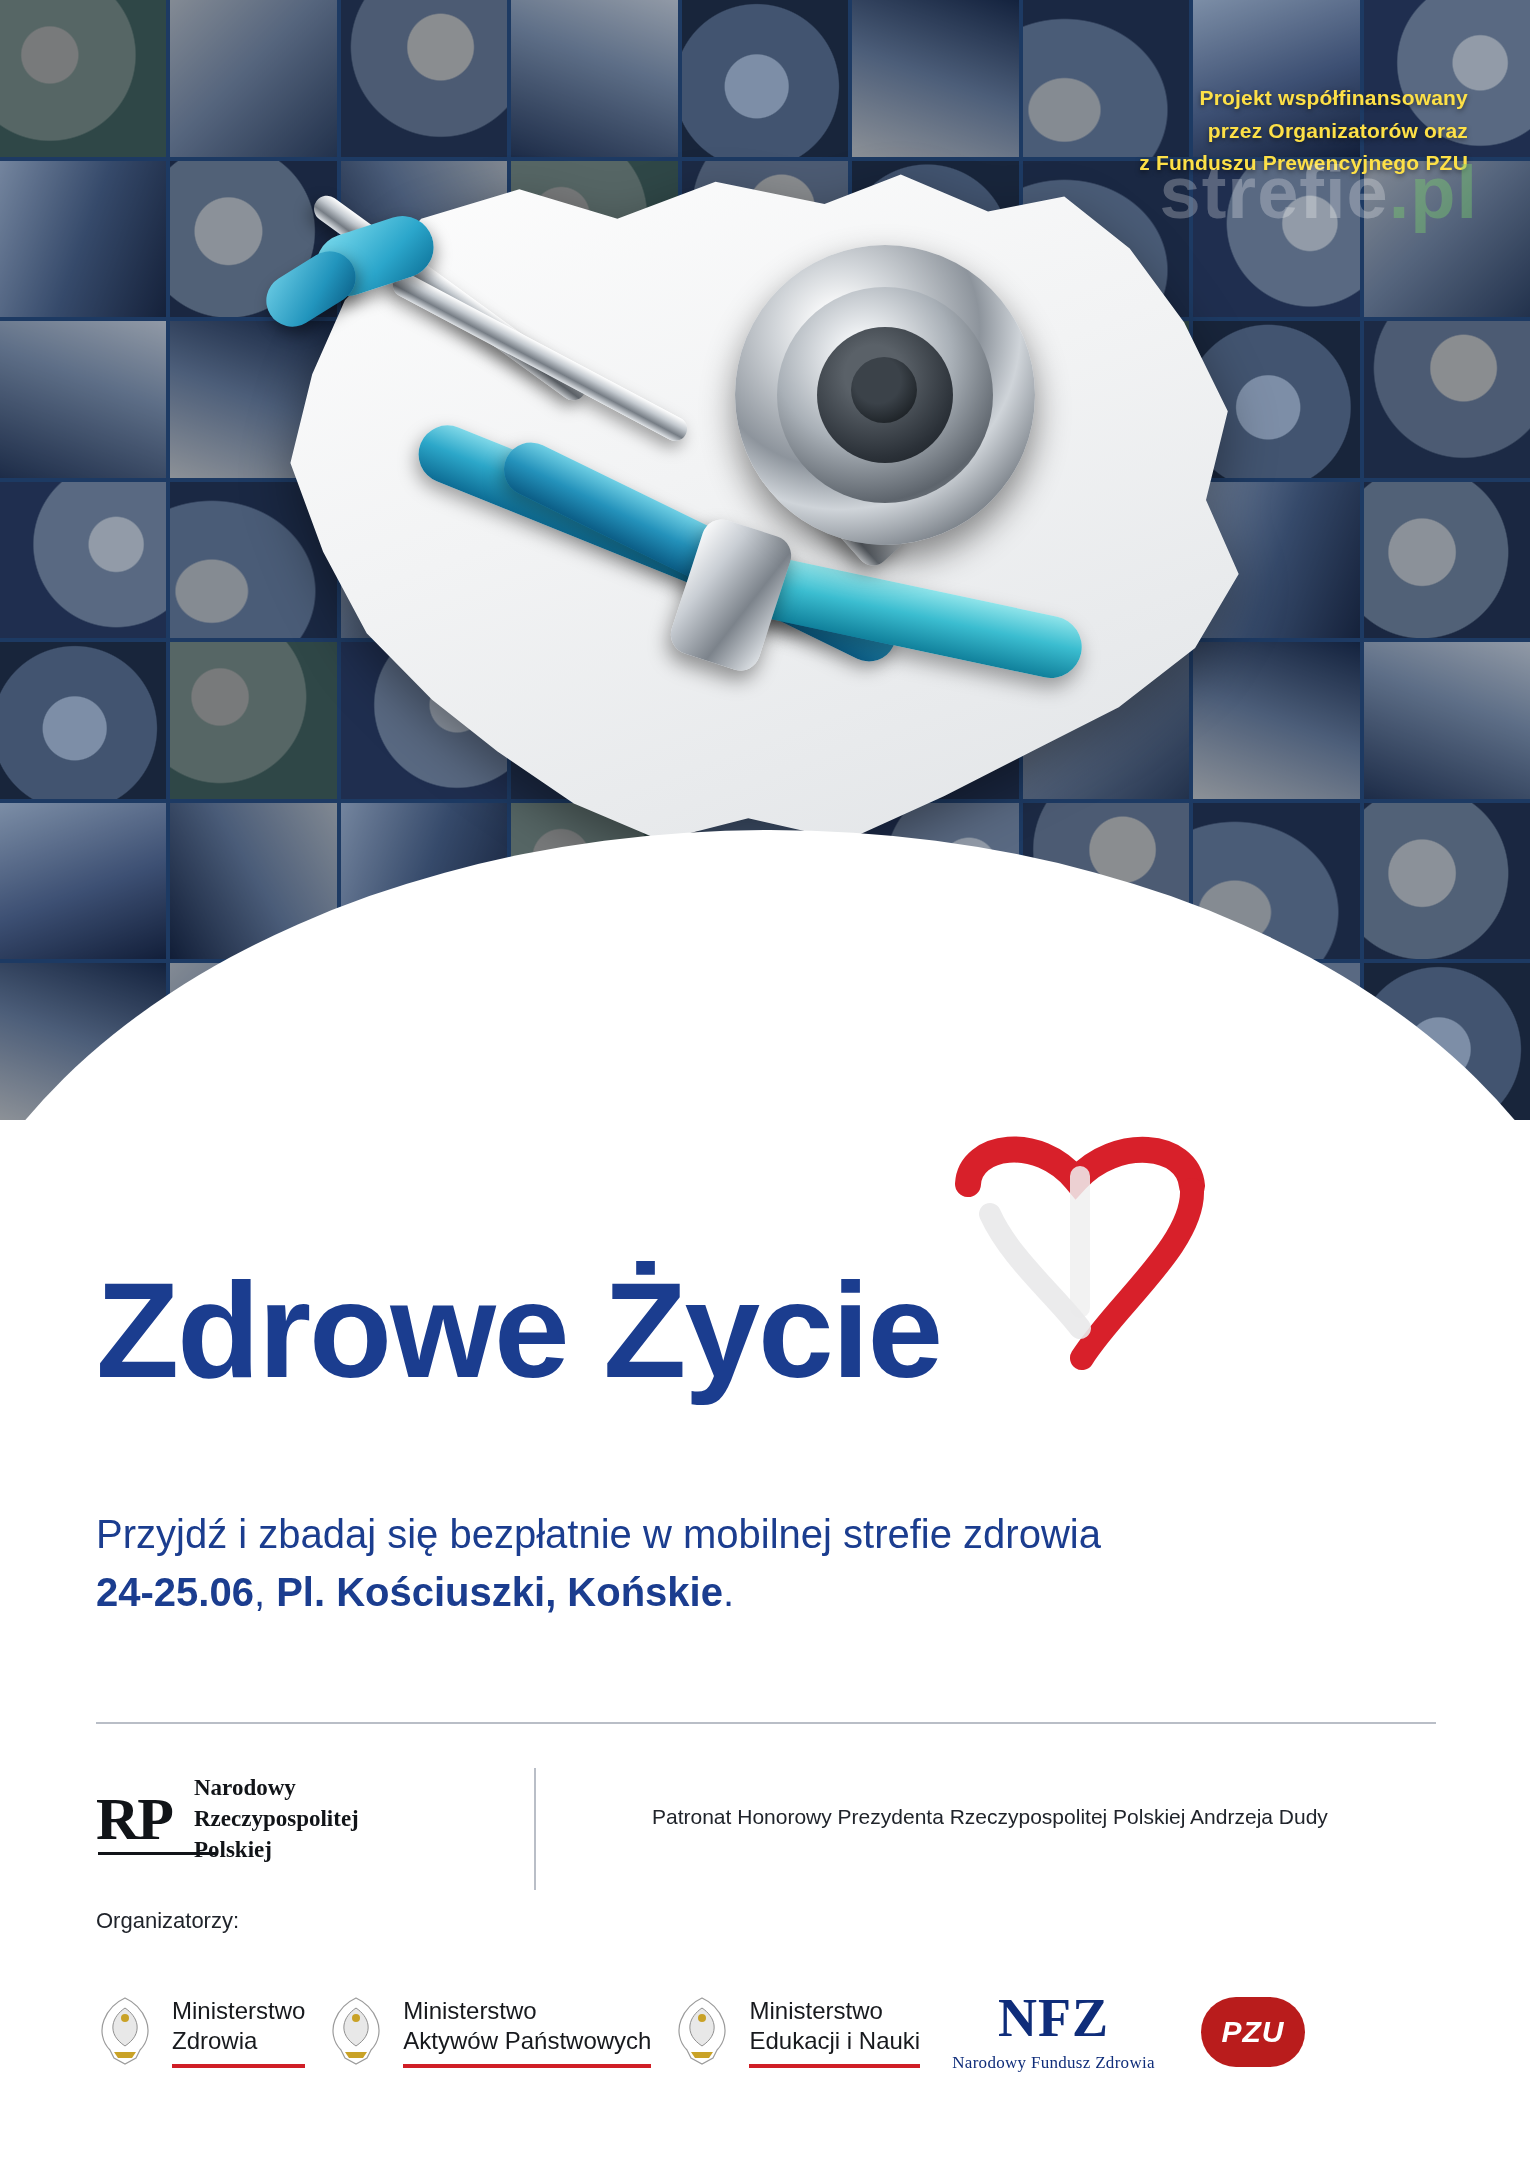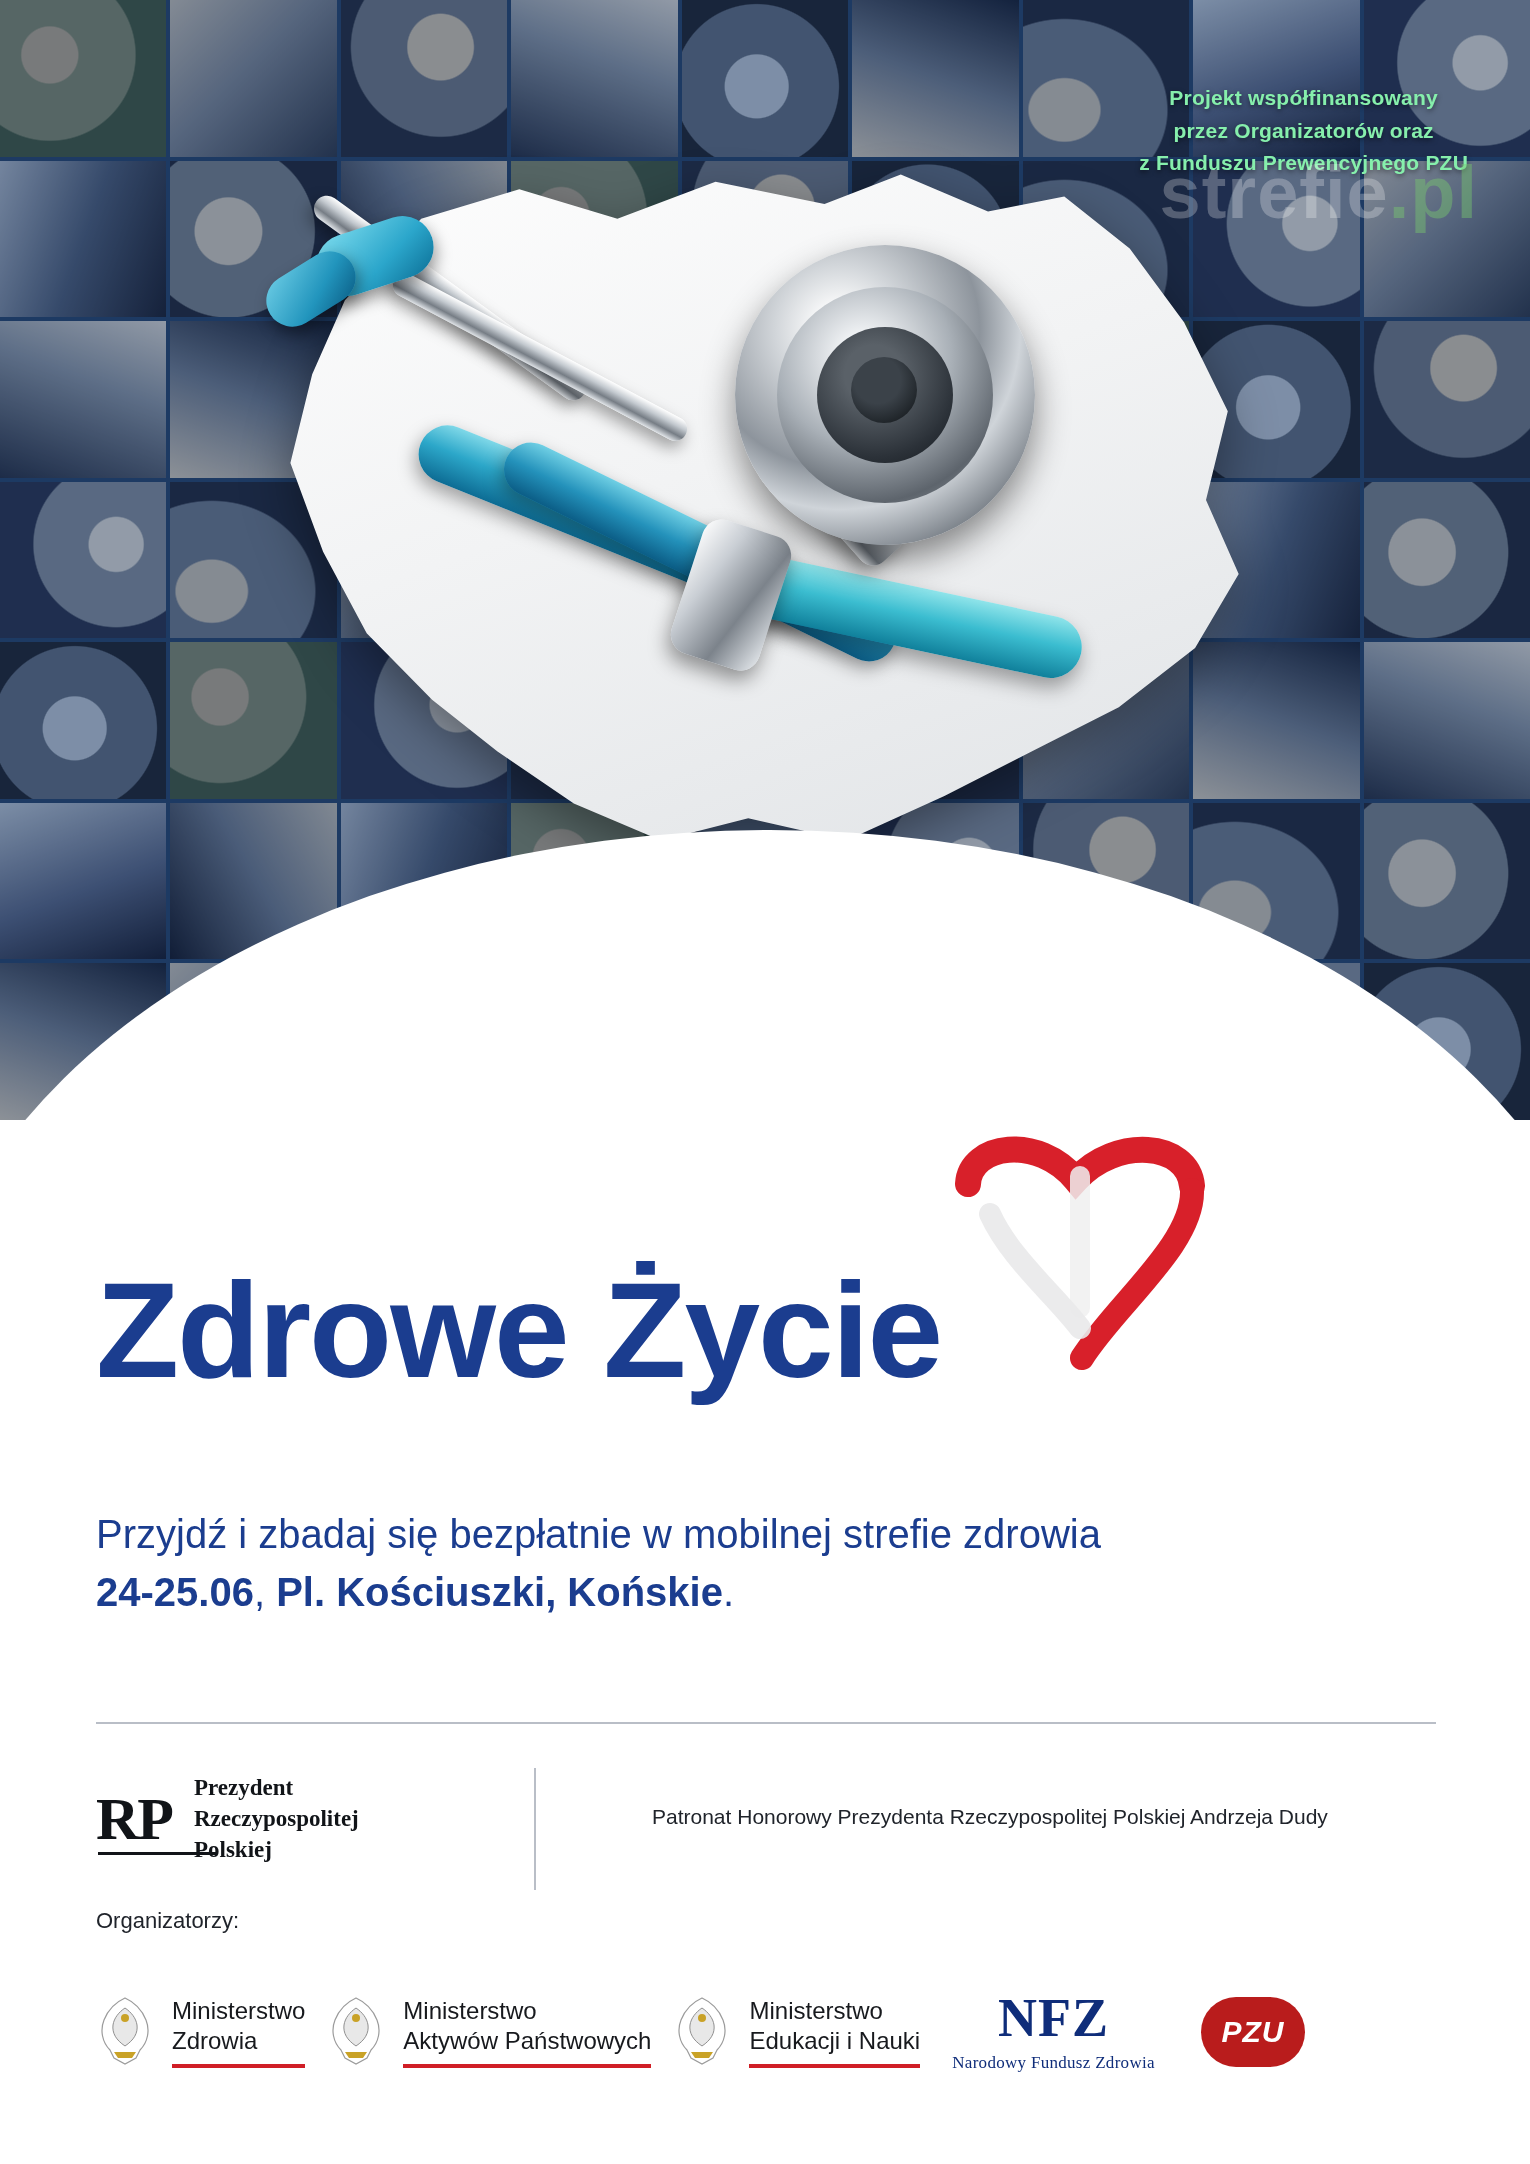--- a/index.html
+++ b/index.html
@@ -247,22 +247,22 @@
     height: 560px;
     background: #ffffff;
     border-radius: 50% 50% 0 0 / 100% 100% 0 0;
   }
 
   
   .sponsor-note {
     position: absolute;
     right: 62px;
     top: 82px;
-    text-align: center;
-    color: #86efac;
+    text-align: right;
+    color: #fde047;
     font-size: 21px;
     font-weight: bold;
     line-height: 1.55;
     text-shadow: 0 2px 5px rgba(0,0,0,0.5);
     letter-spacing: 0.2px;
   }
   .watermark {
     position: absolute;
     right: 52px;
     top: 150px;
@@ -582,21 +582,21 @@
     <div>
       <span class="bold">24-25.06</span><span>, </span><span class="bold">Pl. Kościuszki, Końskie</span><span>.</span>
     </div>
   </div>
 
   <div class="divider"></div>
 
   <div class="rp-logo">
     <div class="rp-mark">RP</div>
     <div class="rp-text">
-      <div>Prezydent</div>
+      <div>Narodowy</div>
       <div>Rzeczypospolitej</div>
       <div>Polskiej</div>
     </div>
   </div>
 
   <div class="vrule"></div>
 
   <div class="patronage">
     <div>Patronat Honorowy Prezydenta Rzeczypospolitej Polskiej Andrzeja Dudy</div>
   </div>

